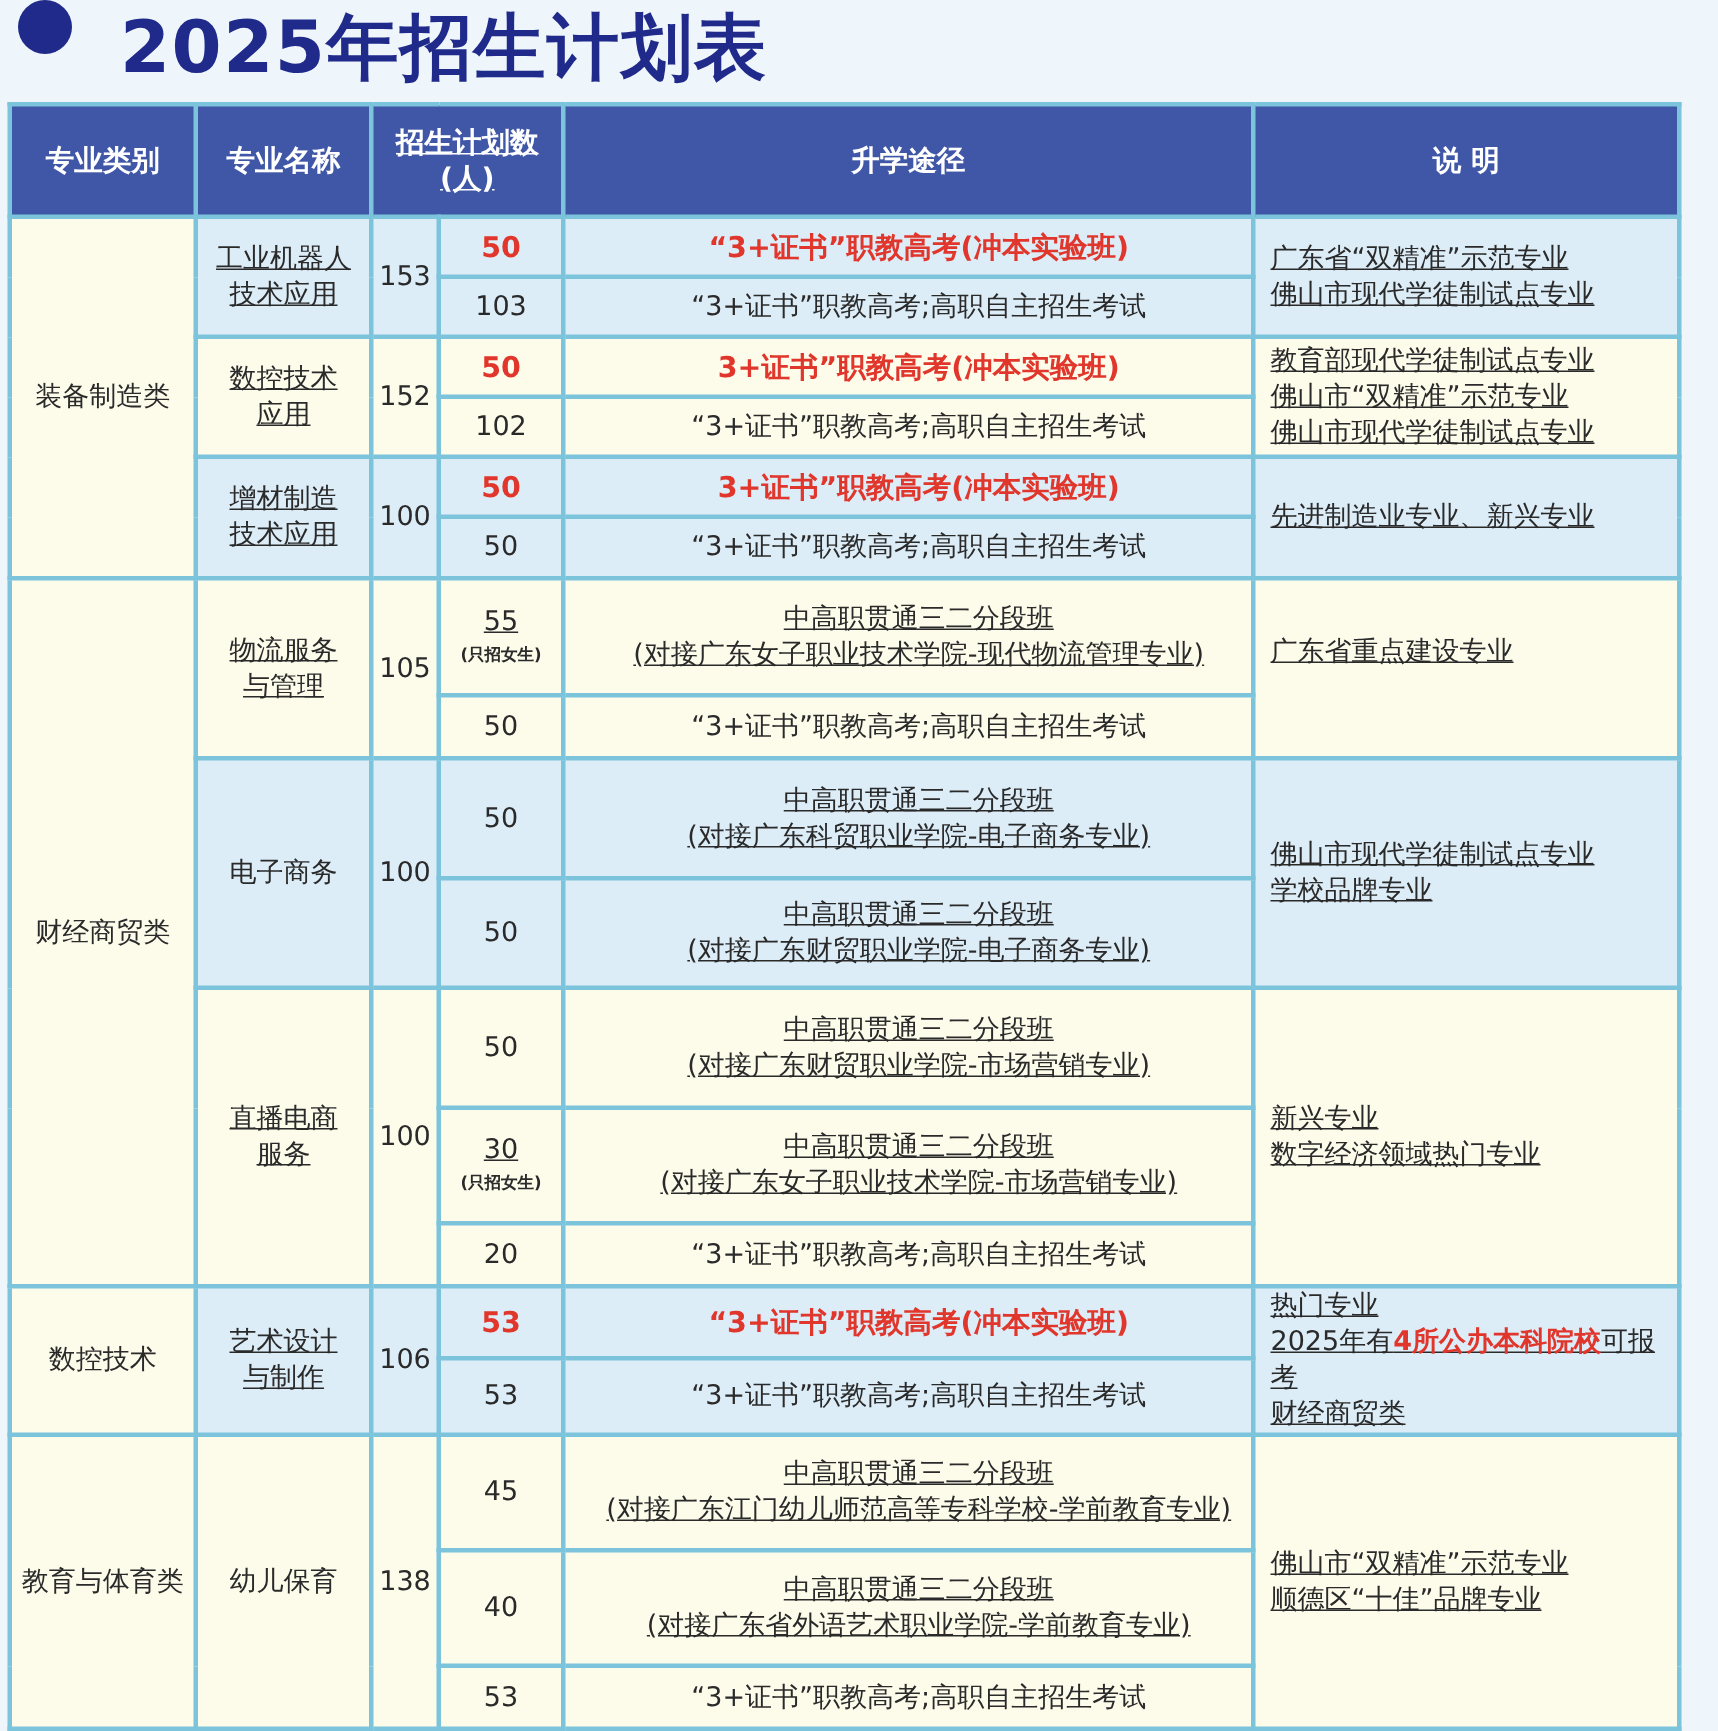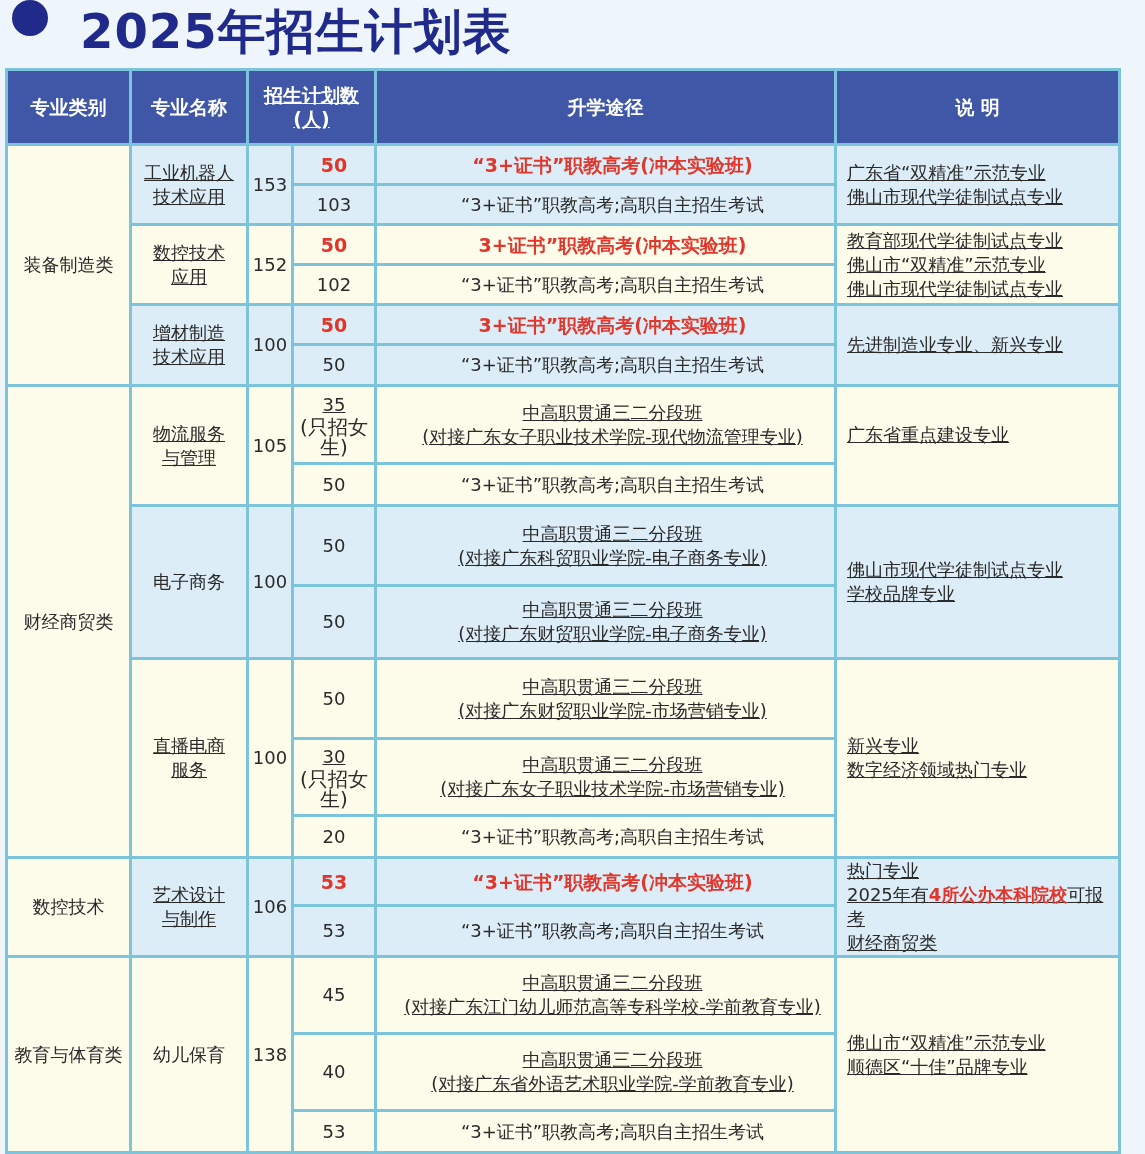--- a/index.html
+++ b/index.html
@@ -8,21 +8,21 @@
   .dot{width:36px;height:36px;border-radius:50%;background:#1f2a8a;margin-left:4px;margin-right:32px;}
   .title{font-size:48px;font-weight:bold;color:#1f2a8a;letter-spacing:1px;font-family:"DejaVu Sans","Liberation Sans",sans-serif;}
   table{position:absolute;left:5px;top:68px;border-collapse:collapse;table-layout:fixed;width:1113px;}
   td,th{border:3px solid #7cc3dc;padding:0;text-align:center;vertical-align:middle;font-size:18px;line-height:24px;font-weight:normal;}
   th{background:#3f57a6;color:#ffffff;font-weight:bold;font-size:19px;height:72px;}
   .y{background:#fdfbea;}
   .b{background:#dcedf8;}
   .red{color:#e0362c;font-weight:bold;font-size:19px;}
   .left{text-align:center;padding-left:14px;}
   .note{text-align:left;padding-left:10px;}
-  .small{font-size:20px;display:block;line-height:20px;}
+  .small{font-size:11px;display:block;line-height:20px;font-weight:bold;}
   .line{display:block;text-decoration:underline;}
   .hl{color:#e0362c;font-weight:bold;text-align:center;}
 </style>
 </head>
 <body>
 
 <div class="title-wrap">
   <div class="dot"></div>
   <div class="title">2025年招生计划表</div>
 </div>
@@ -104,21 +104,21 @@
     </tr>
 
     <tr style="height:78px">
       <td class="y" rowspan="7">财经商贸类</td>
       <td class="y" rowspan="2">
           <span class="line">物流服务</span>
           <span class="line">与管理</span>
         </td>
       <td class="y" rowspan="2">105</td>
       <td class="y">
-          <span class="line">35</span>
+          <span class="line">55</span>
           <span class="small">(只招女生)</span>
         </td>
       <td class="y left">
           <span class="line">中高职贯通三二分段班</span>
           <span class="line">(对接广东女子职业技术学院-现代物流管理专业)</span>
         </td>
       <td class="y note" rowspan="2" style="vertical-align:top;padding-top:36px">
           <span class="line">广东省重点建设专业</span>
         </td>
     </tr>

